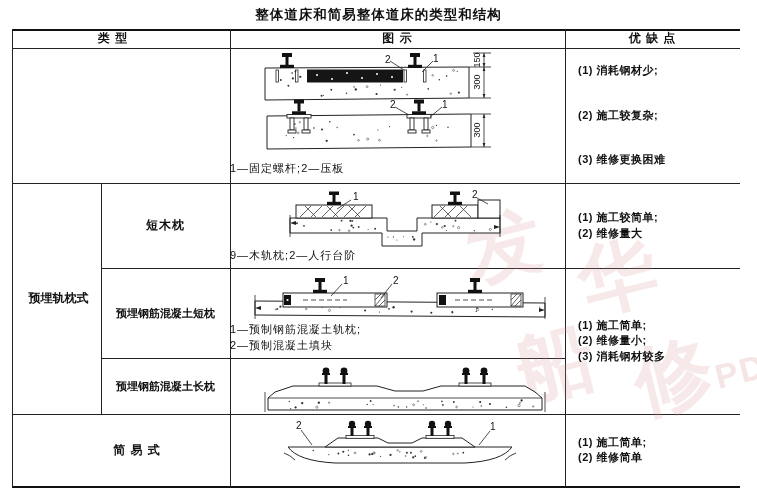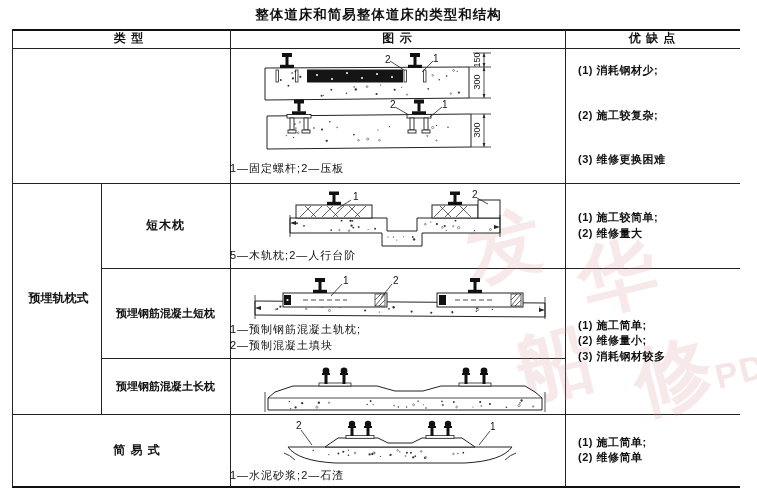--- a/index.html
+++ b/index.html
@@ -48,21 +48,21 @@
   <div class="hline lines" style="left:12px;top:183px;width:728px;"></div>
   <div class="hline lines" style="left:101px;top:268px;width:639px;"></div>
   <div class="hline lines" style="left:101px;top:358px;width:464px;"></div>
   <div class="hline lines" style="left:12px;top:414px;width:728px;"></div>
   <div class="hline thick lines" style="left:12px;top:486px;width:728px;"></div>
   <div class="vline lines" style="left:12px;top:29px;height:458px;"></div>
   <div class="vline lines" style="left:230px;top:29px;height:458px;"></div>
   <div class="vline lines" style="left:101px;top:183px;height:232px;"></div>
   <div class="vline lines" style="left:565px;top:29px;height:458px;"></div>
 
-  <div class="cell content" style="left:20px;top:29px;width:218px;height:19px;">类  型</div>
+  <div class="cell content" style="left:4px;top:29px;width:218px;height:19px;">类  型</div>
   <div class="cell content" style="left:230px;top:29px;width:335px;height:19px;">图  示</div>
   <div class="cell content" style="left:565px;top:29px;width:175px;height:19px;">优 缺 点</div>
 
   <div class="cell content" style="left:14px;top:183px;width:89px;height:231px;font-size:12px;letter-spacing:0;">预埋轨枕式</div>
   <div class="cell content" style="left:101px;top:183px;width:129px;height:85px;">短木枕</div>
   <div class="cell content" style="left:101px;top:268px;width:129px;height:90px;font-size:11px;letter-spacing:0;">预埋钢筋混凝土短枕</div>
   <div class="cell content" style="left:101px;top:358px;width:129px;height:56px;font-size:11px;letter-spacing:0;">预埋钢筋混凝土长枕</div>
   <div class="cell content" style="left:28px;top:414px;width:218px;height:72px;">简 易 式</div>
 
   <div class="merits content" style="left:565px;top:48px;width:175px;height:135px;gap:29px;">
@@ -296,21 +296,21 @@
     <path d="M101,9 L87,18" stroke="#222" stroke-width="0.8" fill="none"></path>
     <text x="222" y="7">2</text>
     <path d="M227,7 L238,13" stroke="#222" stroke-width="0.8" fill="none"></path>
     <g stroke="#222" stroke-width="0.8">
       <line x1="40" y1="24" x2="40" y2="46"></line>
         <line x1="250" y1="24" x2="250" y2="46"></line>
     </g>
     <polygon points="40,32 46,30 46,34" fill="#222"></polygon>
       <polygon points="250,36 244,34 244,38" fill="#222"></polygon>
   </svg>
-  <div class="caption content" style="left:230px;top:248px;width:335px;">5—木轨枕;2—人行台阶</div>
+  <div class="caption content" style="left:230px;top:248px;width:335px;">9—木轨枕;2—人行台阶</div>
 
   <svg class="content" style="left:245px;top:275px;" width="310" height="45" viewBox="0 0 310 45">
     <path d="M10,26 L300,28 L300,42 L10,40 Z" fill="#fff" stroke="#222" stroke-width="1"></path>
     <g>
         <circle cx="94.3" cy="29.4" r="0.97" fill="#333"></circle>
         <circle cx="32.3" cy="33.9" r="0.90" fill="#333"></circle>
         <circle cx="95.1" cy="31.7" r="0.84" fill="#333"></circle>
         <circle cx="232.6" cy="34.5" r="1.14" fill="none" stroke="#333" stroke-width="0.5"></circle>
         <circle cx="245.1" cy="29.7" r="0.65" fill="#333"></circle>
         <circle cx="74.1" cy="31.2" r="0.69" fill="none" stroke="#333" stroke-width="0.5"></circle>
@@ -480,15 +480,14 @@
         <rect x="188" y="9" width="8" height="2" fill="#111"></rect>
       <rect x="206.5" y="8" width="3" height="11" fill="#111"></rect>
         <circle cx="208" cy="7" r="3.2" fill="#111"></circle>
         <rect x="204" y="9" width="8" height="2" fill="#111"></rect>
     </g>
     <text x="56" y="12">2</text>
     <path d="M61,13 L72,28" stroke="#222" stroke-width="0.8" fill="none"></path>
     <text x="250" y="13">1</text>
     <path d="M250,14 L239,28" stroke="#222" stroke-width="0.8" fill="none"></path>
   </svg>
-  <div class="caption content" style="left:230px;top:468px;width:335px;">1—水泥砂浆;2—石渣</div>
 
 </div>
 
 </body></html>

